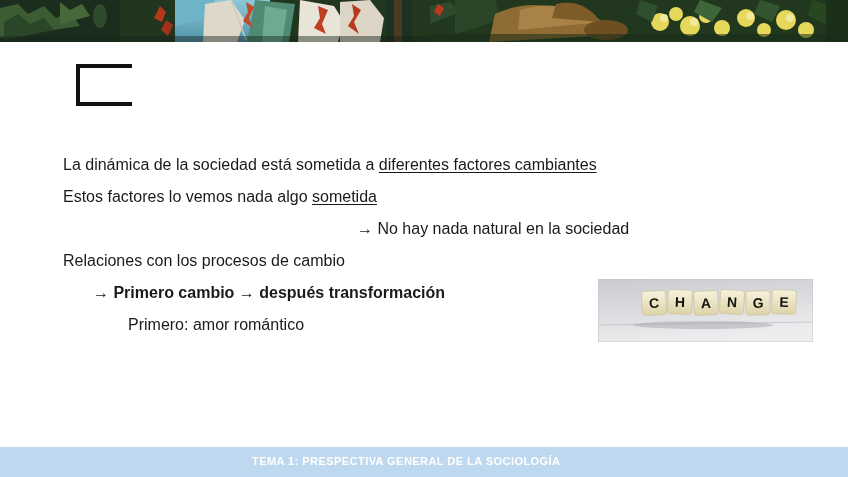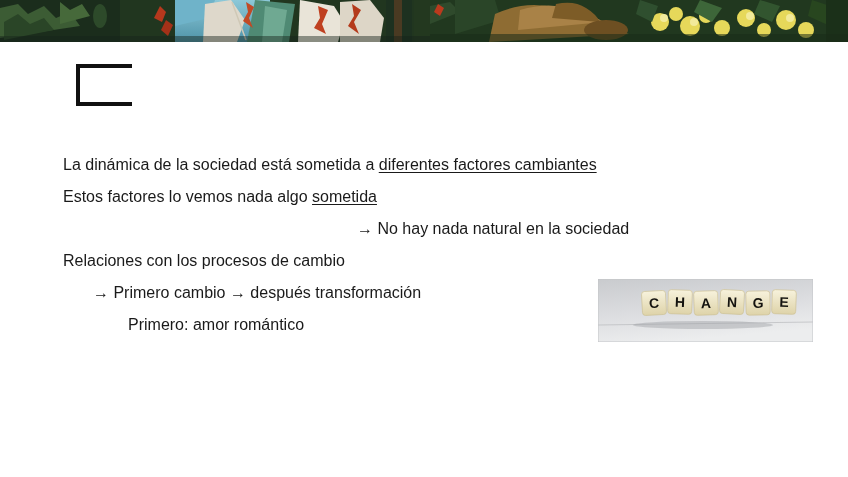--- a/index.html
+++ b/index.html
@@ -78,21 +78,21 @@
   }
   .line .u {
     text-decoration: underline;
     text-underline-offset: 2px;
   }
 
   .line-1 { left: 63px;  top: 0px;  }
   .line-2 { left: 63px;  top: 32px; }
   .line-3 { left: 321px; top: 64px; margin-left: 36px; }
   .line-4 { left: 63px;  top: 96px; }
-  .line-5 { left: 93px;  top: 128px;}
+  .line-5 { left: 93px;  top: 128px; font-weight: bold;}
   .line-6 { left: 128px; top: 160px;}
 
   
   .photo {
     position: absolute;
     left: 598px;
     top: 279px;
     width: 215px;
     height: 63px;
     overflow: hidden;
@@ -274,14 +274,17 @@
         </g>
         <g transform="translate(186,23) rotate(2)">
           <rect x="-12" y="-12" width="24" height="24" rx="3" fill="url(#dieg)" stroke="#cdc196" stroke-width="0.7"></rect>
           <text x="0" y="5">E</text>
         </g>
       </g>
       <rect x="0" y="0" width="215" height="63" fill="none" stroke="#c3c5c8" stroke-width="1"></rect>
     </svg>
   </div>
 
+  <div class="footer">
+    <div class="footer-text">TEMA 1: PRESPECTIVA GENERAL DE LA SOCIOLOGÍA</div>
+  </div>
 
 </div>
 
 </body></html>

